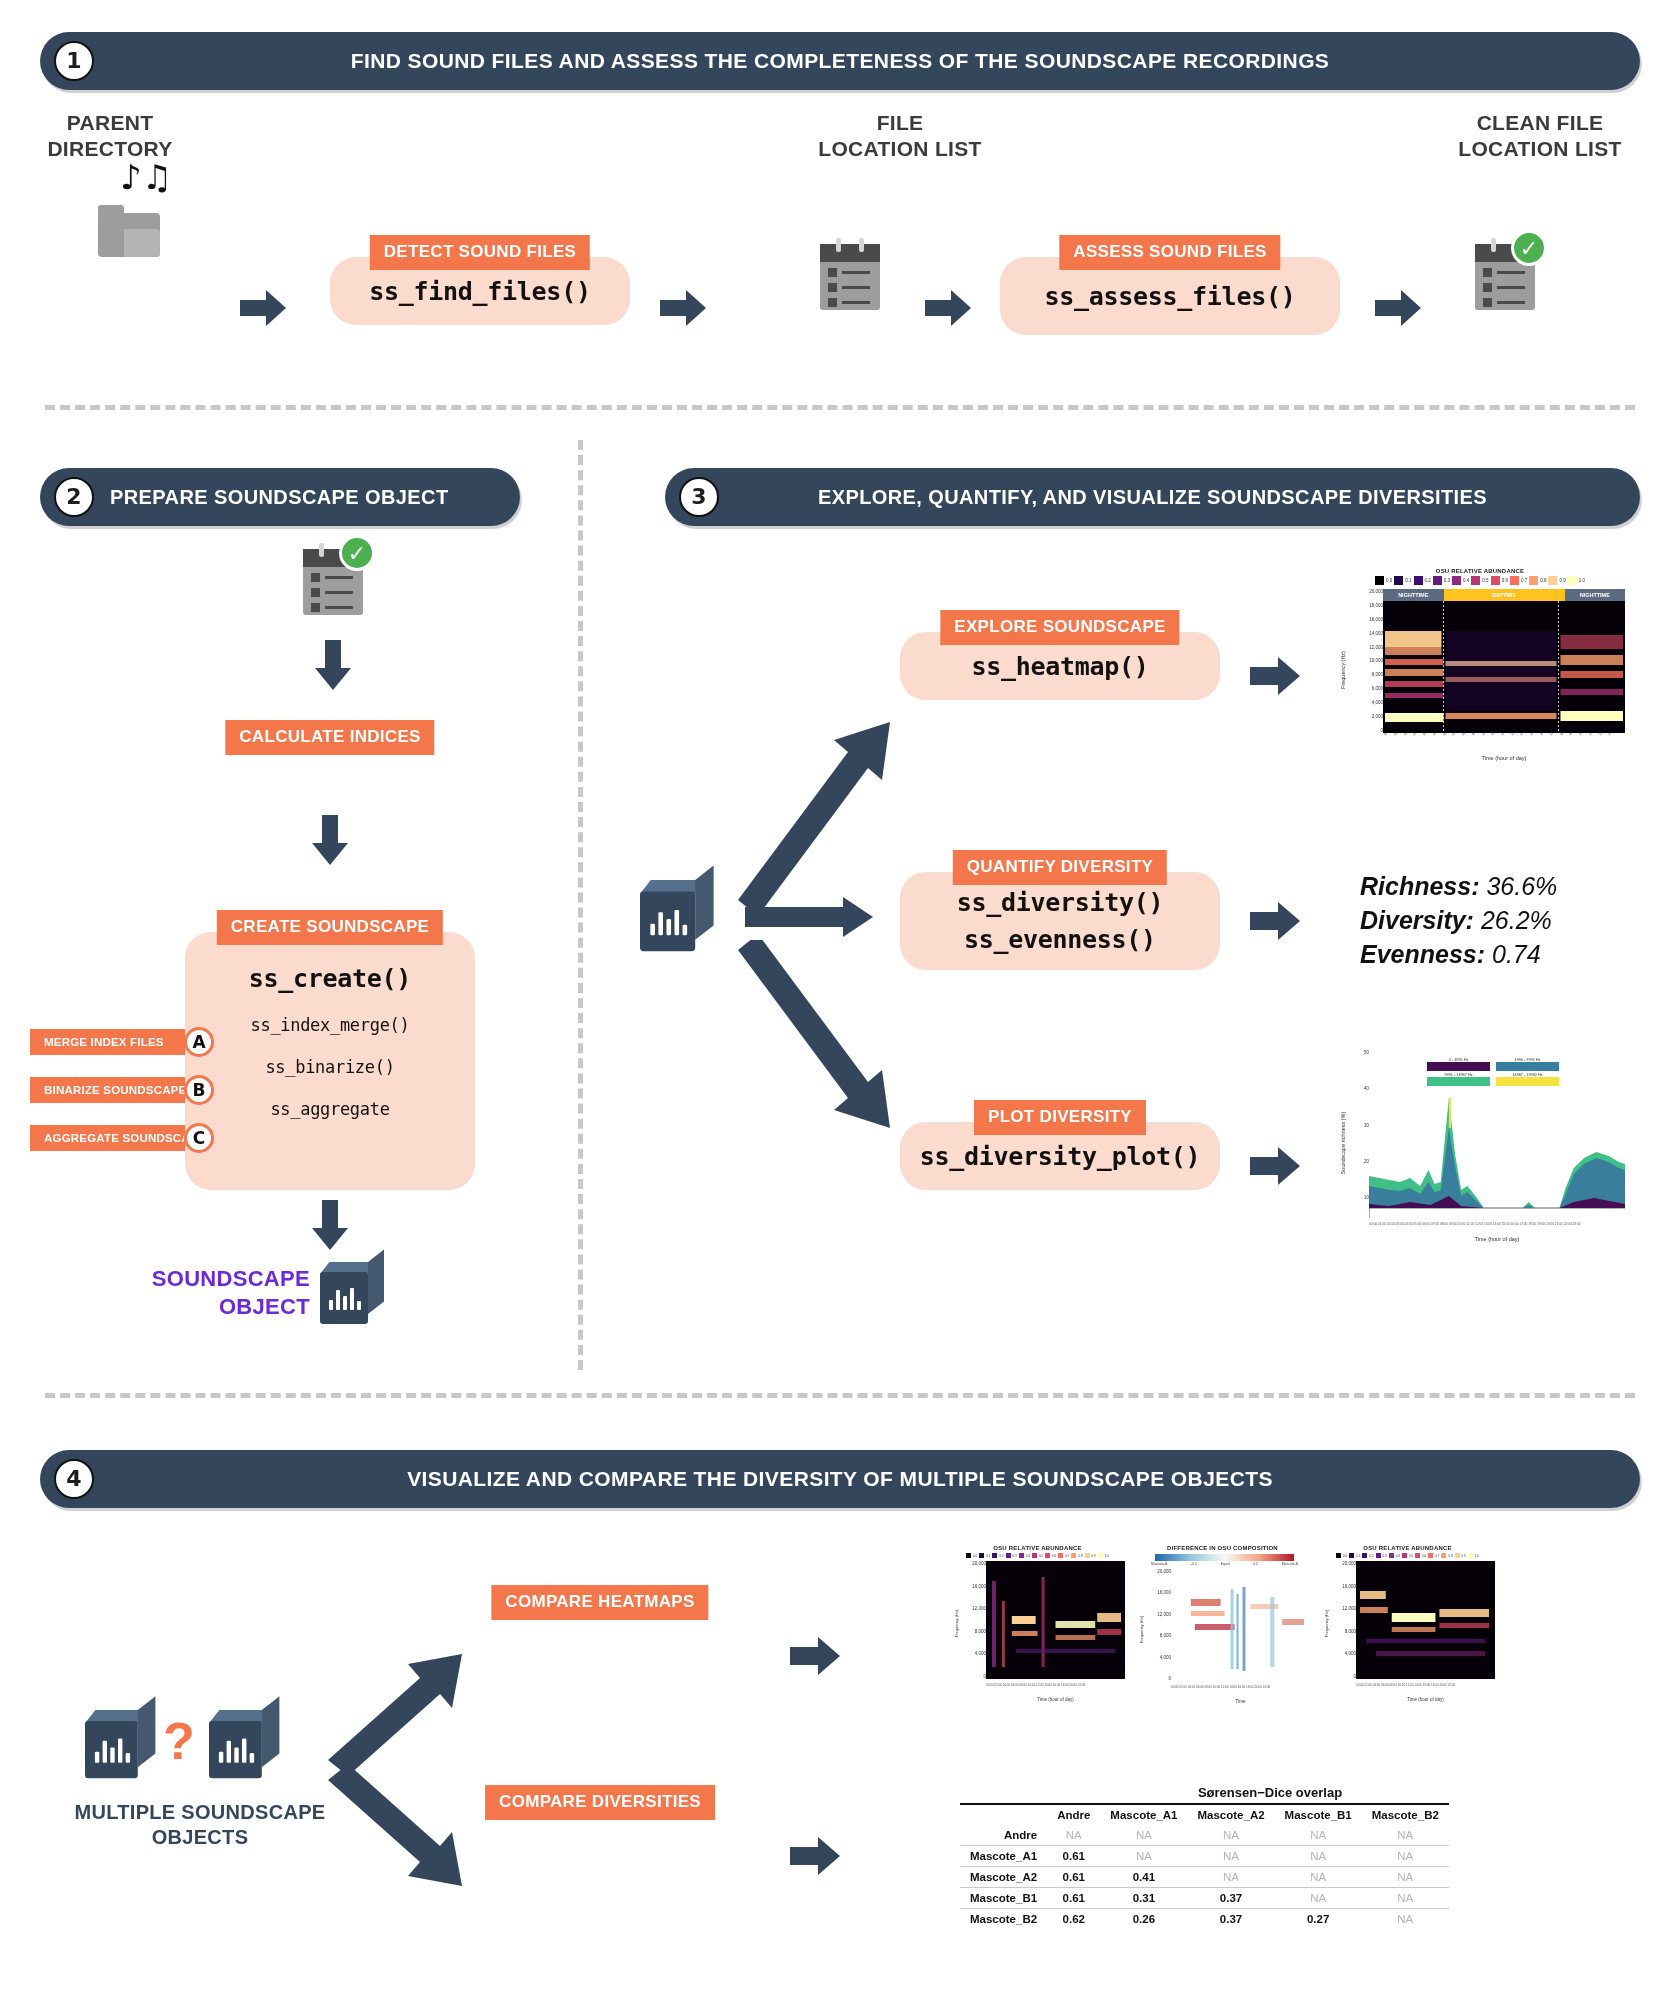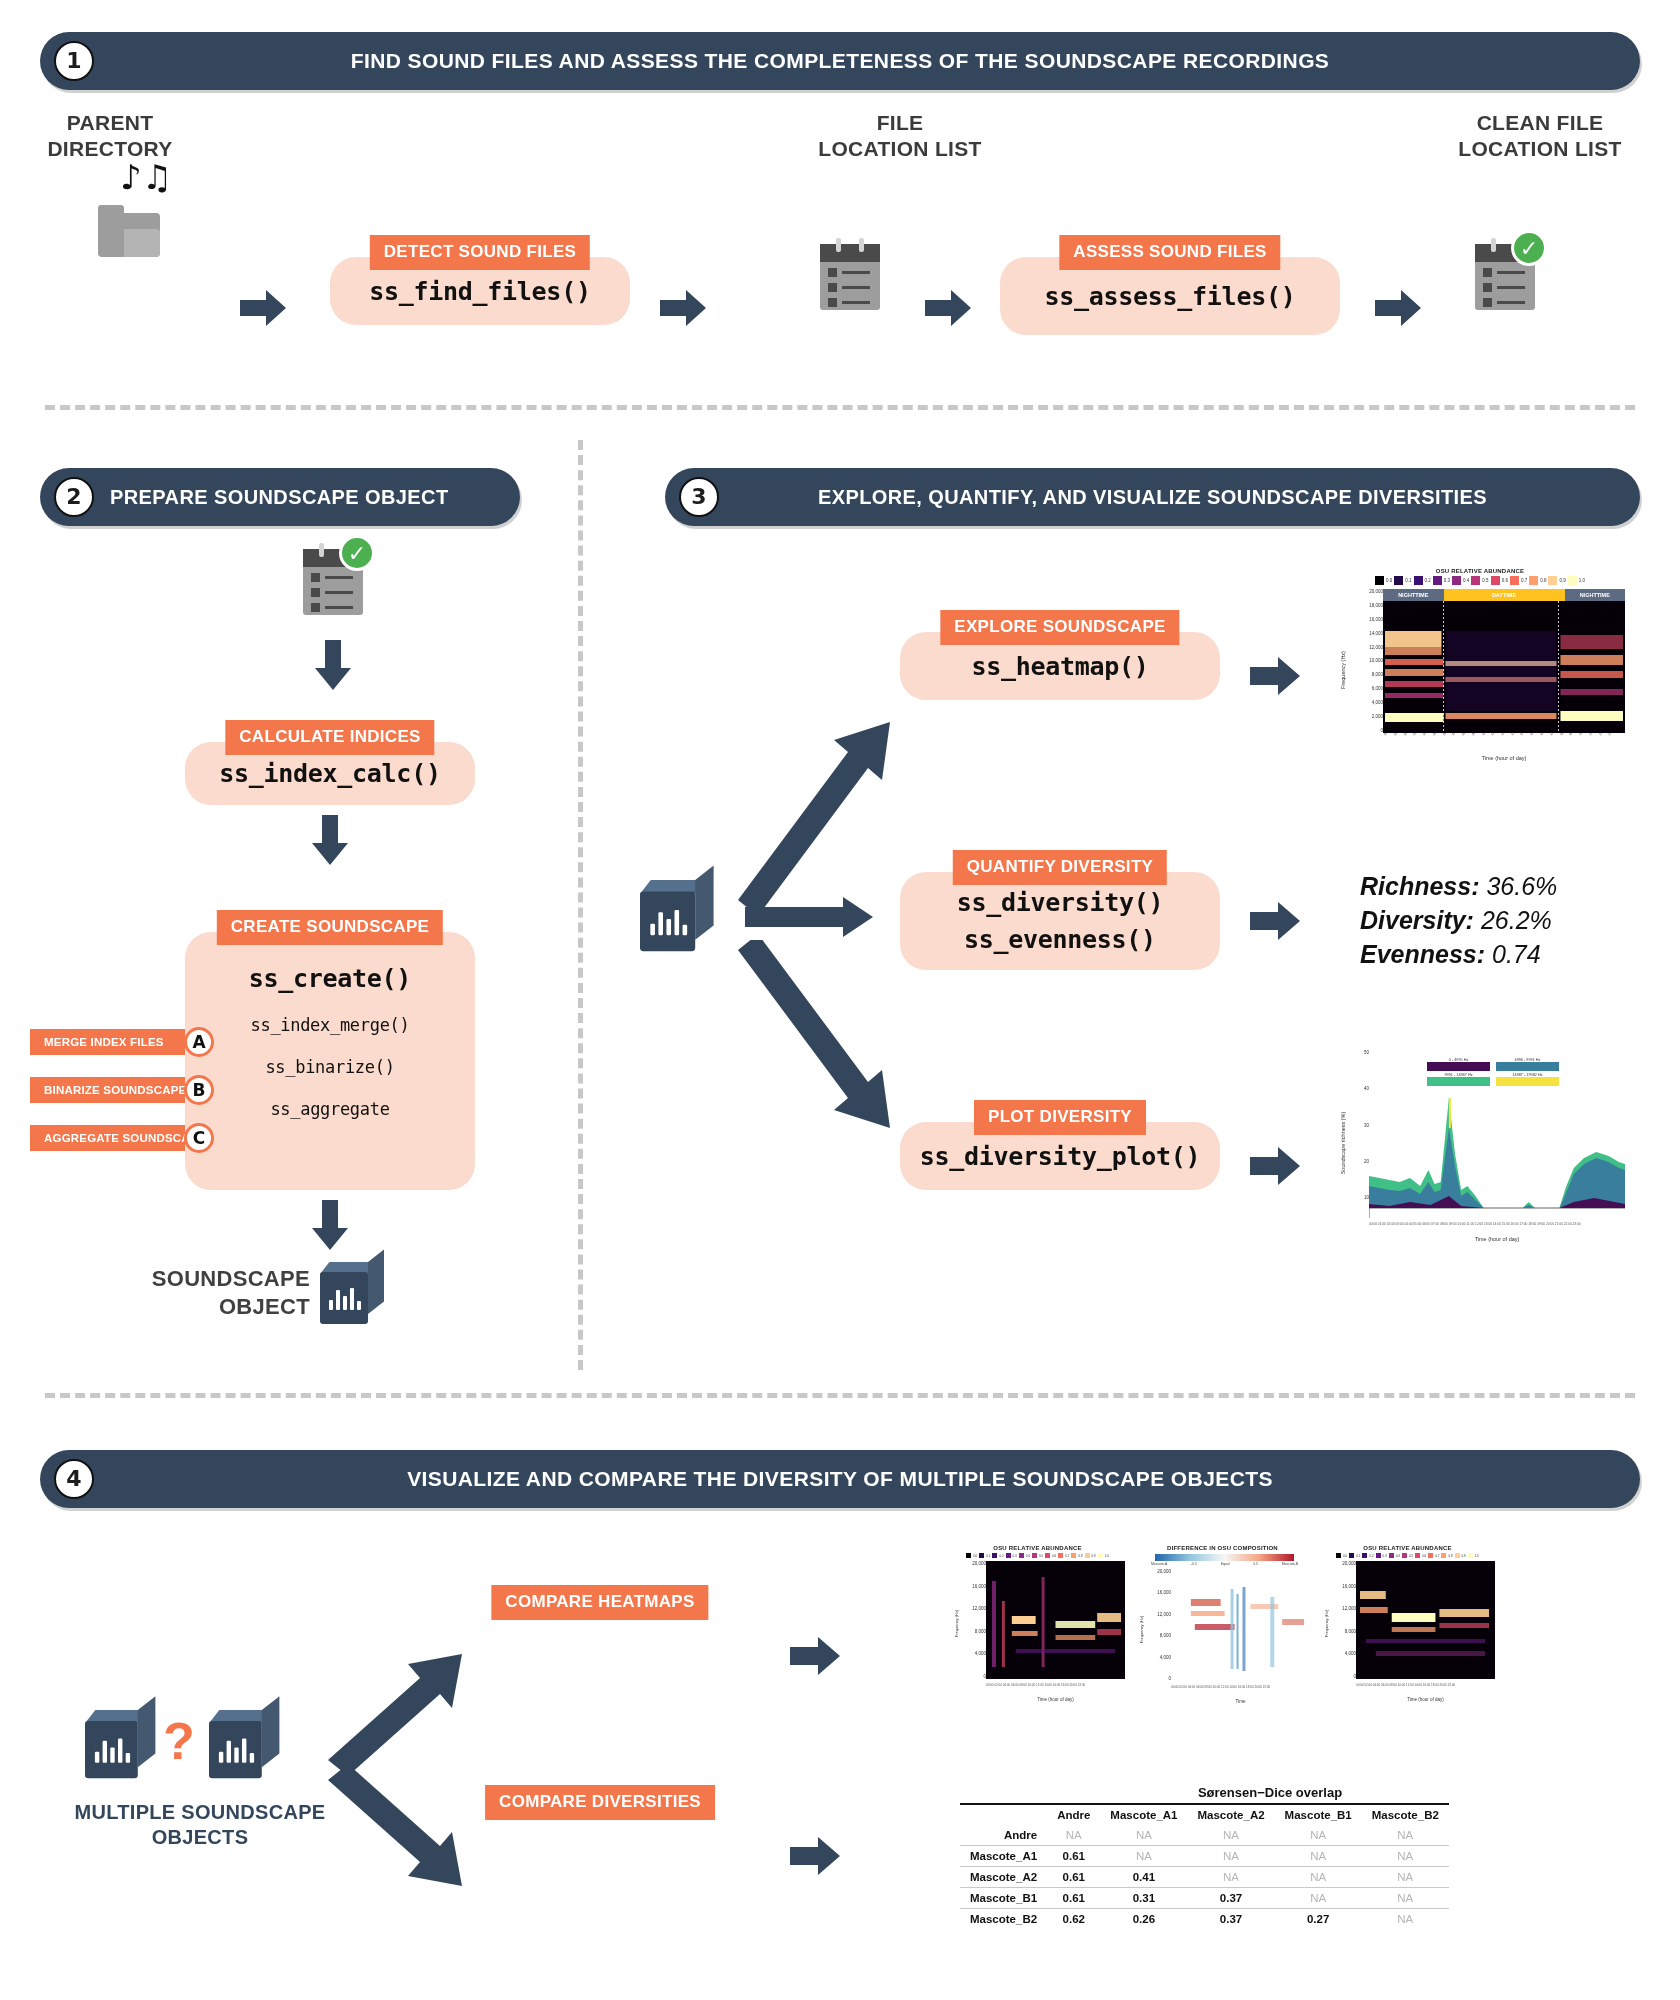--- a/index.html
+++ b/index.html
@@ -256,23 +256,20 @@
     <div class="check">✓</div>
   </div>
 </div>
 
 <svg class="arrow" style="left:313px; top:640px;" width="40" height="52" viewBox="0 0 40 52">
   <path d="M12 0 L28 0 L28 28 L38 28 L20 50 L2 28 L12 28 Z" fill="#33465c"></path>
 </svg>
 
 <div class="card" style="left:185px; top:720px; width:290px; height:85px;">
   <div class="cap">CALCULATE  INDICES</div>
-  <div class="body">
-      <span class="fn">ss_index_calc()</span>
-    </div>
 </div>
 
 <svg class="arrow" style="left:310px; top:815px;" width="40" height="52" viewBox="0 0 40 52">
   <path d="M12 0 L28 0 L28 28 L38 28 L20 50 L2 28 L12 28 Z" fill="#33465c"></path>
 </svg>
 
 <div class="card" style="left:185px; top:910px; width:290px; height:280px;">
   <div class="cap">CREATE SOUNDSCAPE</div>
   <div class="body" style="justify-content:flex-start; padding-top:32px; gap:22px;">
     <span class="fn">ss_create()</span>
@@ -304,21 +301,21 @@
 <div class="ribbon" style="left:30px; top:1125px;">
   <div class="tail"></div>
   <div class="bar" style="width:158px;">AGGREGATE SOUNDSCAPE</div>
   <div class="circ">C</div>
 </div>
 
 <svg class="arrow" style="left:310px; top:1200px;" width="40" height="52" viewBox="0 0 40 52">
   <path d="M12 0 L28 0 L28 28 L38 28 L20 50 L2 28 L12 28 Z" fill="#33465c"></path>
 </svg>
 
-<div class="toplabel abs" style="left:70px; top:1265px; width:240px; text-align:right; color:#404040; font-size:22px;">
+<div class="toplabel abs" style="left:70px; top:1265px; width:240px; text-align:right; color:#6d28d9; font-size:22px;">
   <div>SOUNDSCAPE</div>
   <div>OBJECT</div>
 </div>
 <div class="abs" style="left:320px; top:1262px;">
   <div class="cube">
     <div class="top"></div>
       <div class="side"></div>
       <div class="face"></div>
     <div class="bars">
         <i style="height:10px"></i>

